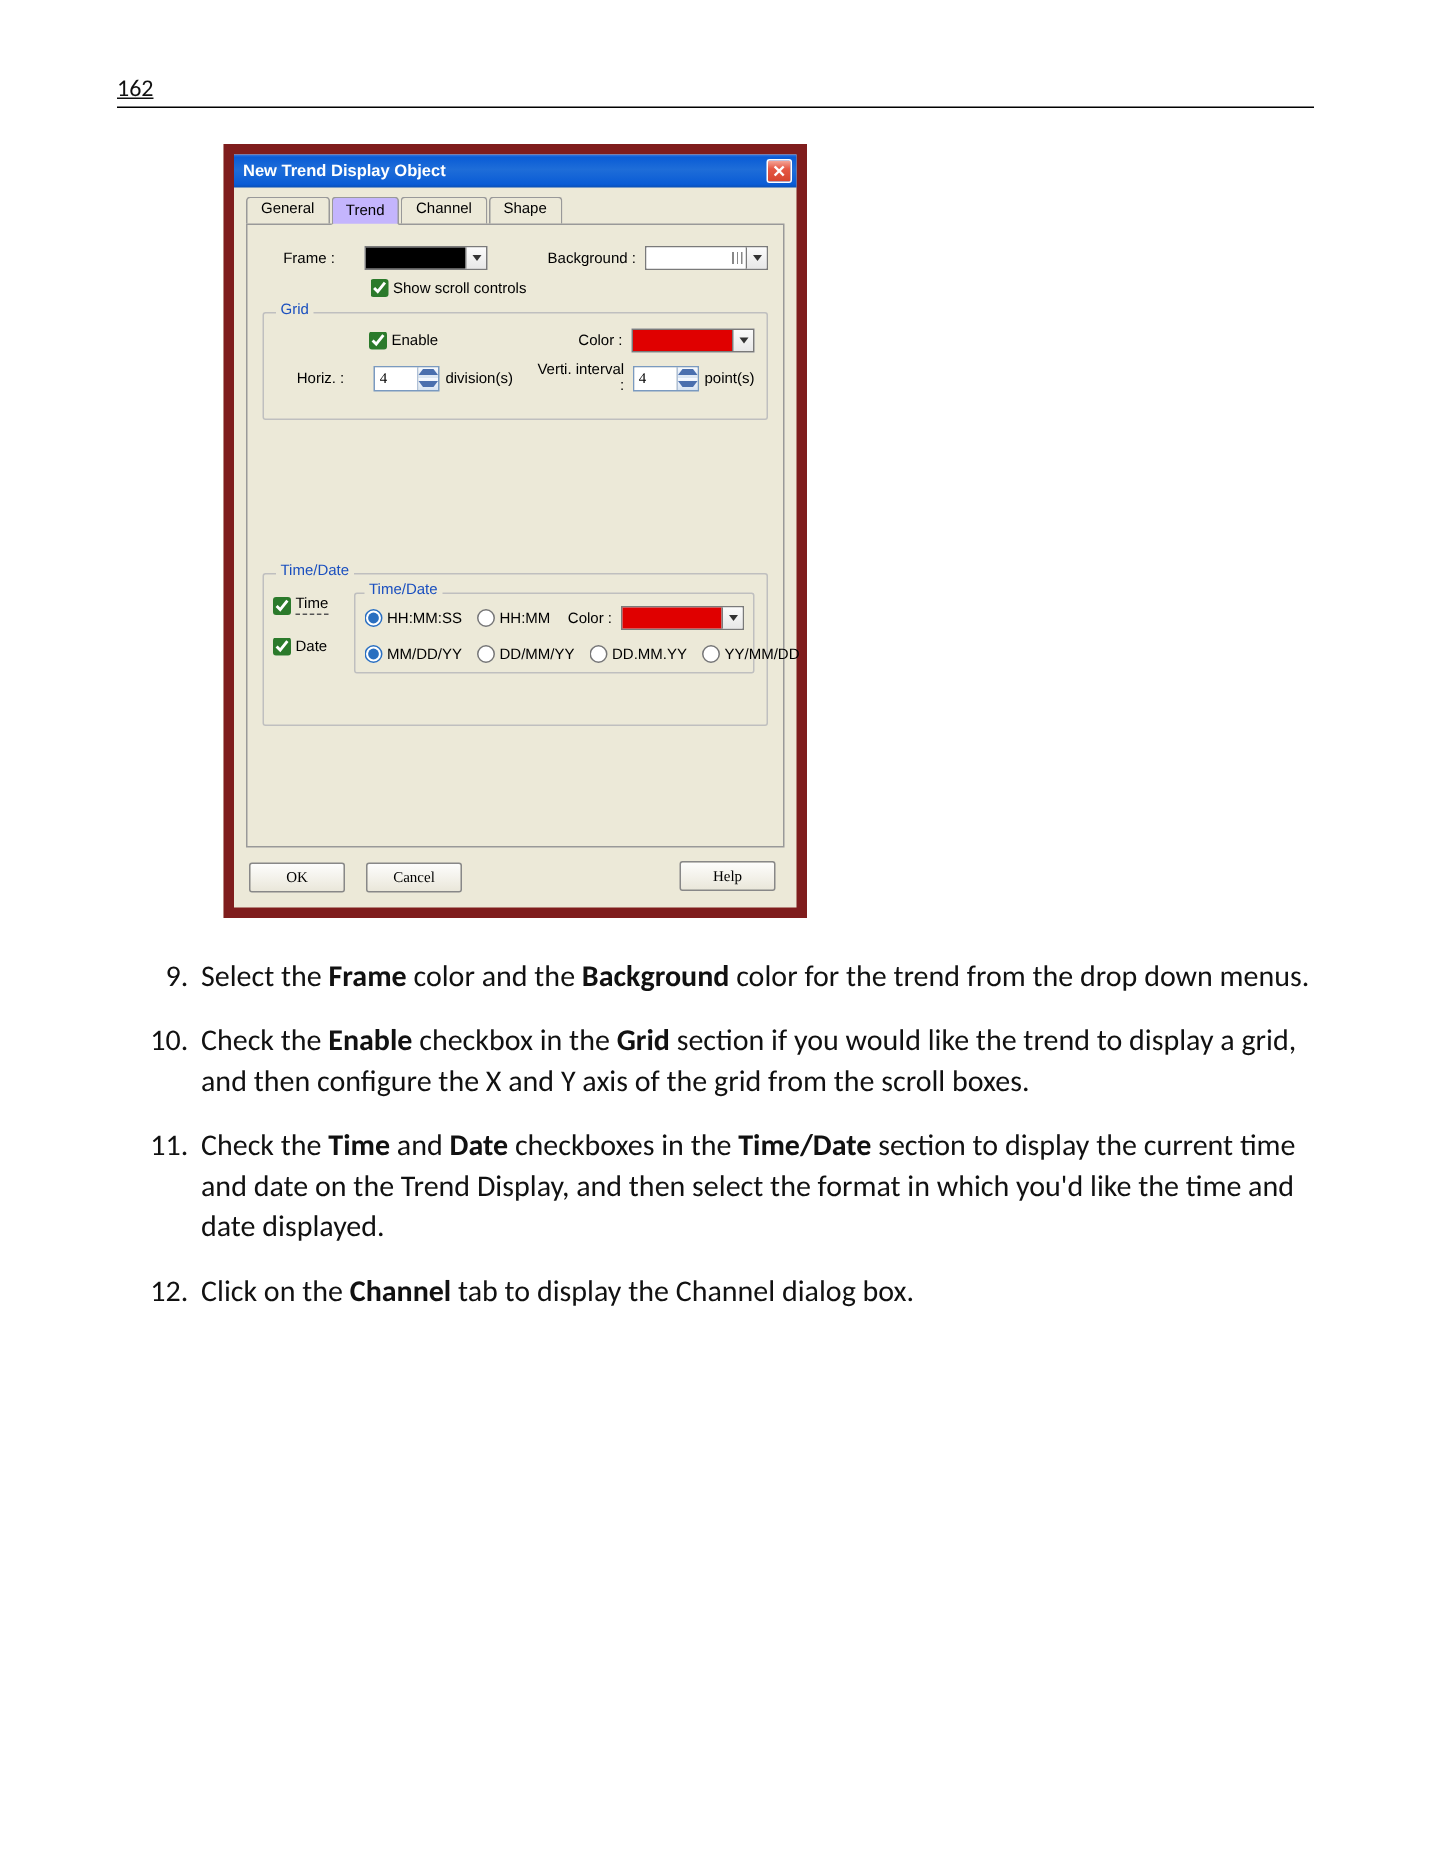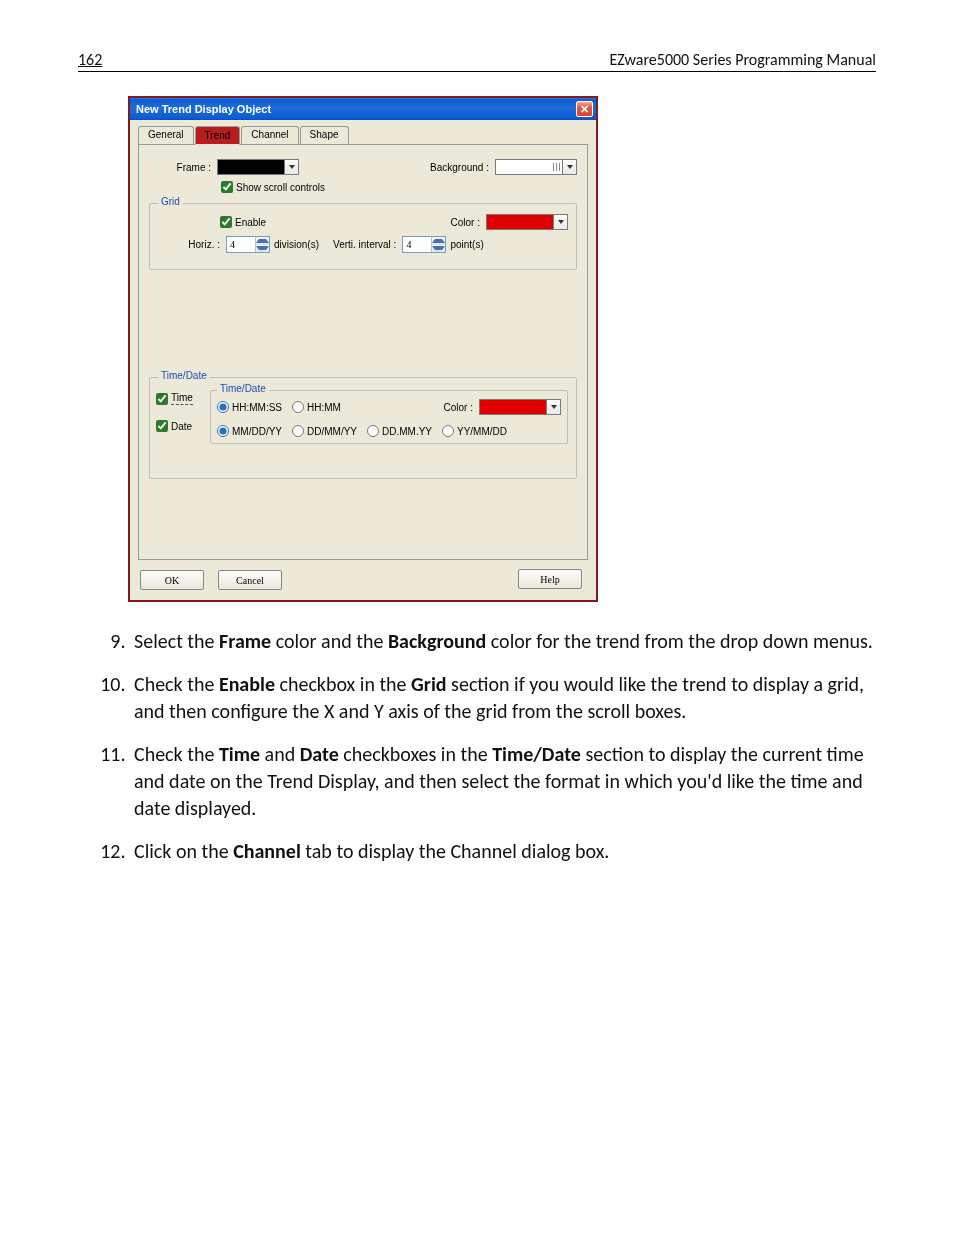--- a/index.html
+++ b/index.html
@@ -19,23 +19,23 @@
     font-size: 16px;
     color: #111;
     border-bottom: 1px solid #000;
     padding-bottom: 2px;
     margin-bottom: 24px;
   }
   .header .pnum { text-decoration: underline; }
 
   
   .dialog {
-    width: 470px;
-    margin-left: 50px;
-    border: 2px solid #7f1d1d;
+    width: 389px;
+    margin-left: 71px;
+    border: 7px solid #7f1d1d;
     font-family: Tahoma, Arial, sans-serif;
     font-size: 10px;
     background: #ece9d8;
   }
   .titlebar {
     height: 22px;
     background: linear-gradient(#3a7ae0,#0a5cd6 8%,#1e6dd8 45%,#0a5cd6 90%,#0a50b6);
     display: flex;
     align-items: center;
     justify-content: space-between;
@@ -59,37 +59,37 @@
     padding: 2px 9px;
     border: 1px solid #999;
     border-bottom: none;
     background: #ece9d8;
     border-radius: 3px 3px 0 0;
     font-size: 10px;
     margin-right: 1px;
     cursor: pointer;
   }
   .tab.active {
-    background: #b91c1c;
+    background: #c4b5fd;
     border-bottom: 1px solid #ece9d8;
     z-index: 2;
     position: relative;
     padding: 3px 9px;
   }
   .tabpanel {
     border: 1px solid #999;
     padding: 14px 10px 10px 10px;
     height: 416px;
     position: relative;
     background: #ece9d8;
   }
 
   .row { display: flex; align-items: center; margin-bottom: 6px; }
   .lbl { text-align: right; font-size: 10px; color: #000; }
-  .w62 { width: 62px; }
+  .w62 { width: 62px; text-align: center; }
 
   .colorbox {
     width: 82px; height: 16px; border: 1px solid #7a7a7a;
     display: inline-flex; align-items: stretch;
     background: #fff; cursor: pointer;
   }
   .colorbox .sw { flex: 1; }
   .colorbox .dd {
     width: 14px; border-left: 1px solid #7a7a7a;
     background: linear-gradient(#fbfbfb,#e8e8e8);
@@ -175,21 +175,20 @@
   .td-inner{ border:1px solid #bfbfbf; border-radius:2px; margin-left:54px; padding:8px 6px 6px 6px; position:relative;}
   .td-inner .legend{position:absolute;top:-8px;left:6px;background:#ece9d8;padding:0 3px;font-size:10px;color:#1a4fbf;}
   .chk-dashed{ border-bottom:1px dashed #555; padding-bottom:1px;}
 </style>
 </head>
 <body>
 
 <div class="page">
   <div class="header">
     <span class="pnum">162</span>
-    <span>EZware5000 Series Programming Manual</span>
   </div>
 
   <div class="dialog">
     <div class="titlebar">
       <span>New  Trend Display Object</span>
       <div class="closebtn">
         <span>✕</span>
       </div>
     </div>
     <div class="dlgbody">

